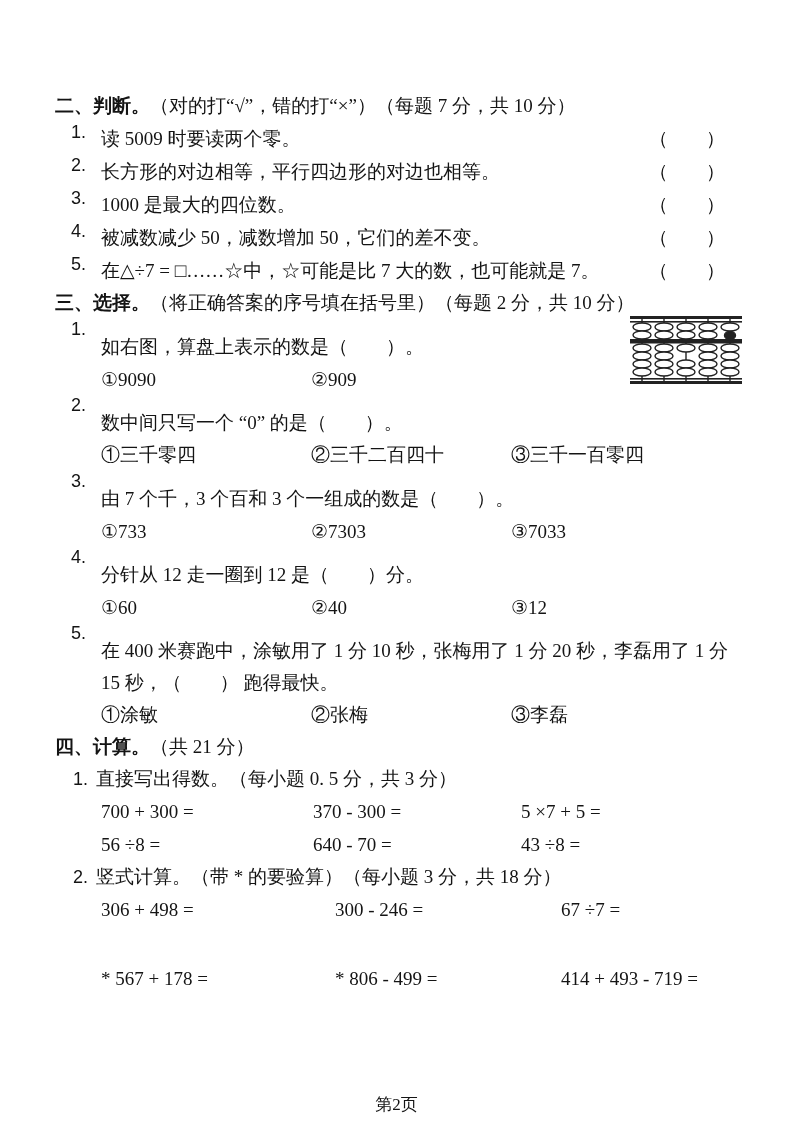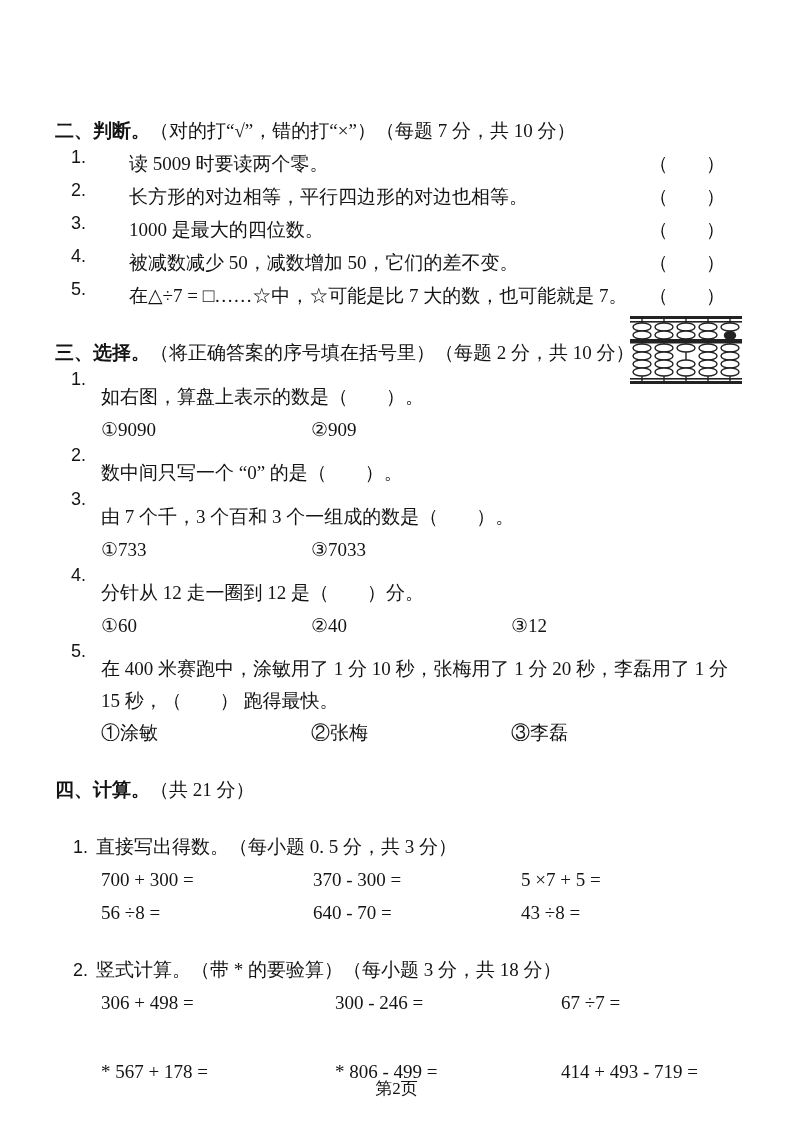--- a/index.html
+++ b/index.html
@@ -10,27 +10,27 @@
     color: #141414;
     overflow: hidden;
   }
   .page {
     position: relative;
     width: 793px; height: 1122px;
     box-sizing: border-box;
     padding: 90px 48px 0 55px;
     font-size: 19px;
   }
-  .line { min-height: 32px; display: flex; align-items: center; margin-top: 25px; }
+  .line { min-height: 32px; display: flex; align-items: center; }
   .sec-heading { font-weight: bold; }
   .sec-note { font-weight: normal; }
   .j-row { display: flex; align-items: flex-start; min-height: 33px; }
   .j-num { width: 30px; flex: 0 0 30px; padding-left: 16px; box-sizing: content-box;
            font-family: "Liberation Sans", sans-serif; font-size: 18px; }
-  .j-text { flex: 1; line-height: 33px; margin-left: 28px; }
+  .j-text { flex: 1; line-height: 33px; }
   .j-paren { flex: 0 0 96px; text-align: left; line-height: 33px; }
   .c-row { display: flex; align-items: flex-start; min-height: 32px; }
   .c-num { width: 30px; flex: 0 0 30px; padding-left: 16px; box-sizing: content-box;
            font-family: "Liberation Sans", sans-serif; font-size: 18px; }
   .c-text { flex: 1; line-height: 32px; max-width: 600px; margin-top: 12px; }
   .opt-row { display: flex; padding-left: 46px; min-height: 32px; align-items: center; }
   .opt-a { width: 210px; flex: 0 0 210px; }
   .opt-b { width: 200px; flex: 0 0 200px; }
   .opt-c { flex: 1; }
   .calc-row { display: flex; padding-left: 46px; min-height: 33px; align-items: center; }
@@ -44,21 +44,21 @@
   .starred-row { margin-top: 36px; }
   .sub-title { padding-left: 18px; }
   .sub-num { font-family: "Liberation Sans", sans-serif; font-size: 18px; margin-right: 8px; }
   .abacus {
     position: absolute;
     left: 630px; top: 316px;
     width: 112px; height: 70px;
   }
   .footer {
     position: absolute;
-    bottom: 22px; left: 0;
+    bottom: 6px; left: 0;
     width: 793px;
     text-align: center;
     font-size: 17px;
   }
 </style>
 </head>
 <body>
 
 <div class="page">
 
@@ -104,27 +104,33 @@
   </div>
   <div class="opt-row">
     <span class="opt-a">①9090</span>
     <span class="opt-b">②909</span>
   </div>
 
   <div class="c-row">
     <span class="c-num">2.</span>
     <span class="c-text">数中间只写一个 “0” 的是（　　）。</span>
   </div>
+  <div class="opt-row">
+    <span class="opt-a">①三千零四</span>
+    <span class="opt-b">②三千二百四十</span>
+    <span class="opt-c">③三千一百零四</span>
+  </div>
 
   <div class="c-row">
     <span class="c-num">3.</span>
     <span class="c-text">由 7 个千，3 个百和 3 个一组成的数是（　　）。</span>
   </div>
   <div class="opt-row">
     <span class="opt-a">①733</span>
+    <span class="opt-b">②7303</span>
     <span class="opt-c">③7033</span>
   </div>
 
   <div class="c-row">
     <span class="c-num">4.</span>
     <span class="c-text">分针从 12 走一圈到 12 是（　　）分。</span>
   </div>
   <div class="opt-row">
     <span class="opt-a">①60</span>
     <span class="opt-b">②40</span>

